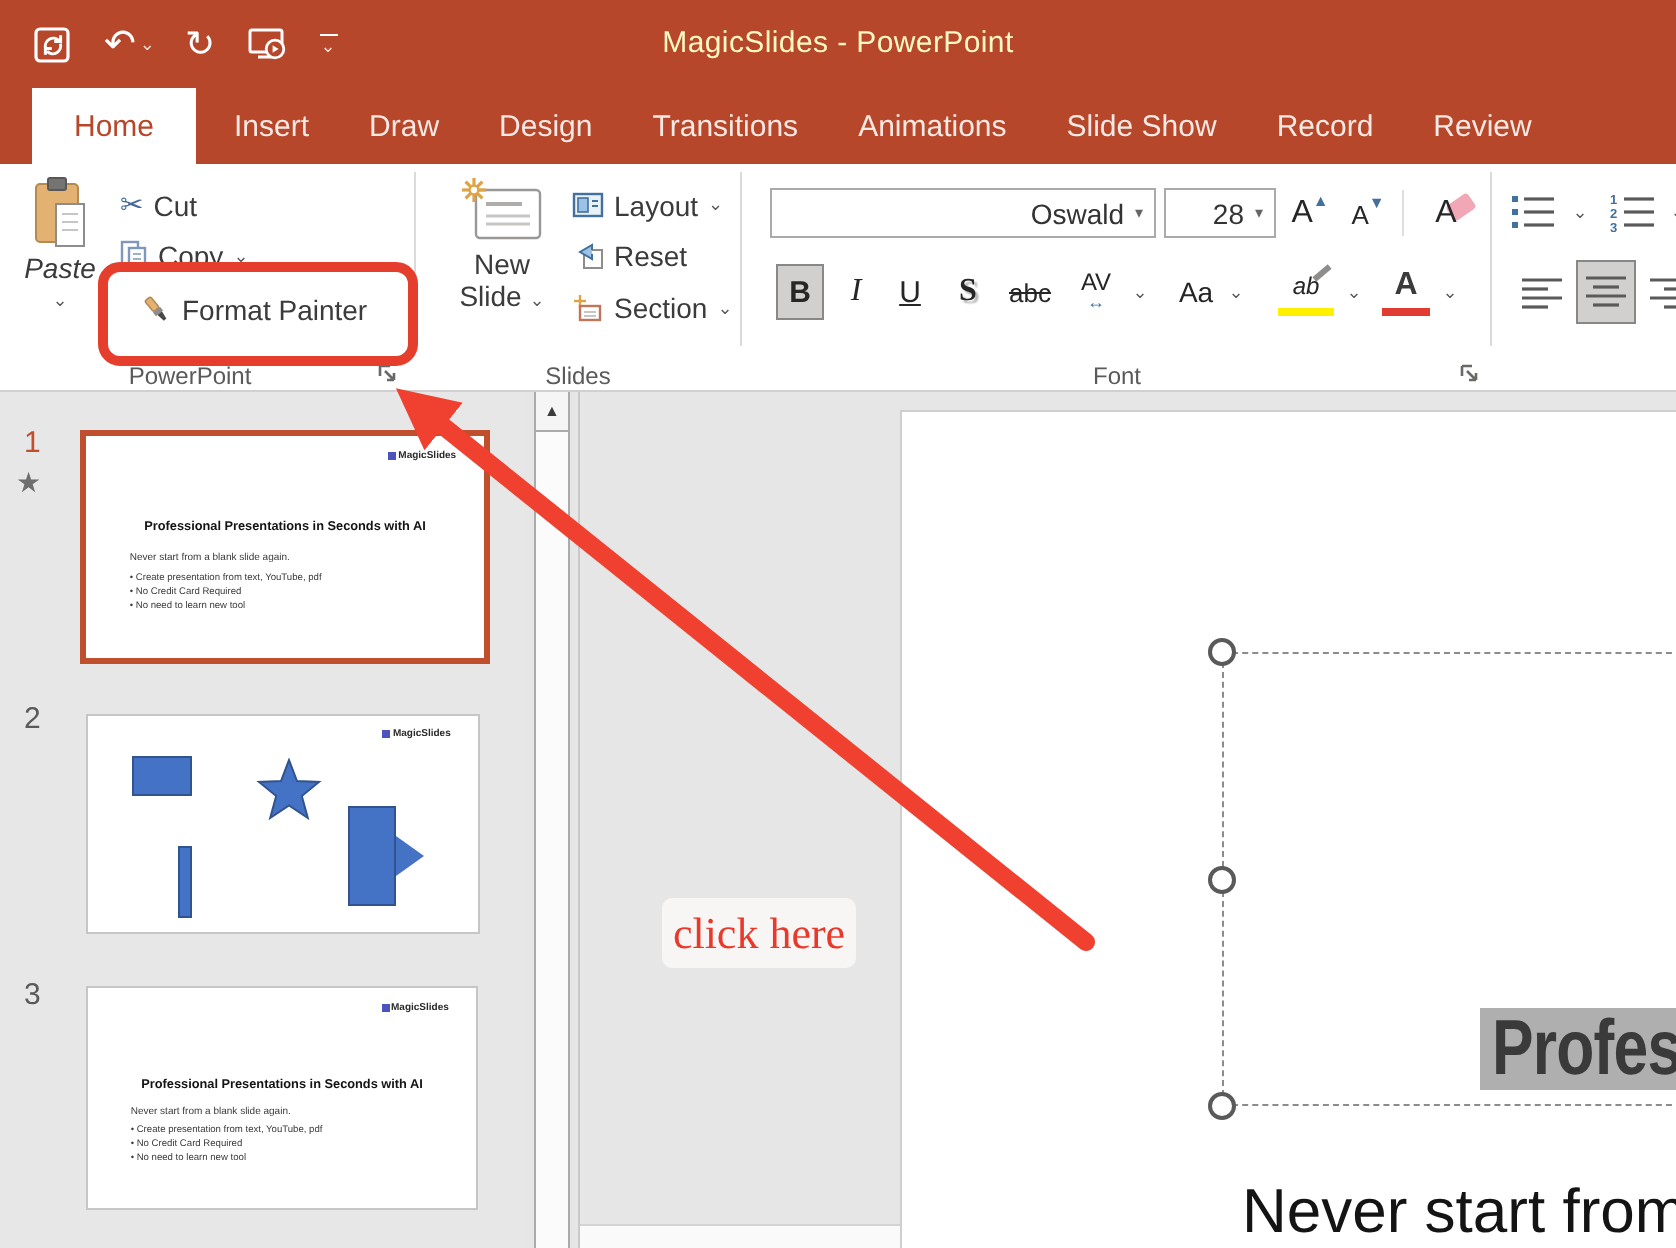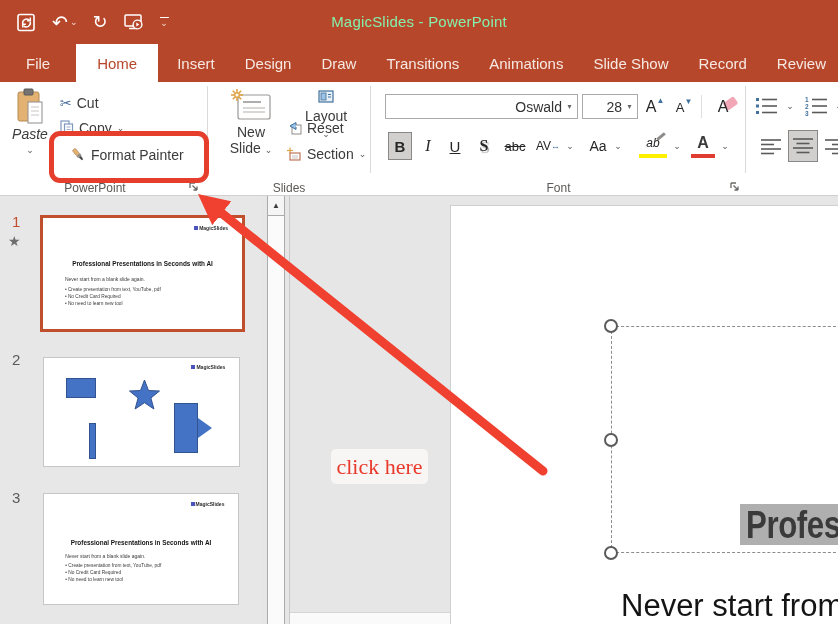--- a/index.html
+++ b/index.html
@@ -9,21 +9,21 @@
     background:#E6E6E6;-webkit-font-smoothing:antialiased;
   }
   
   .titlebar{position:absolute;left:0;top:0;width:838px;height:44px;background:#B7472A;color:#fff;}
   .qat{position:absolute;left:16px;top:9px;display:flex;align-items:center;gap:15px;height:26px;}
   .qat-btn{display:flex;align-items:center;gap:2px;color:#fff;}
   .glyph{font-size:19px;line-height:1;color:#fff;}
   .mini-chev{font-size:9px;color:#F3DED7;line-height:1;}
   .qat-custom{display:flex;flex-direction:column;align-items:center;gap:1px;}
   .qat-custom .bar{width:9px;border-top:1.5px solid #fff;}
-  .win-title{position:absolute;left:0;right:0;top:13px;text-align:center;font-size:15px;color:#86efac;letter-spacing:.2px;}
+  .win-title{position:absolute;left:0;right:0;top:13px;text-align:center;font-size:15px;color:#fef9c3;letter-spacing:.2px;}
   
   .tabrow{position:absolute;left:0;top:44px;width:838px;height:38px;background:#B7472A;display:flex;align-items:stretch;padding-left:8px;box-sizing:border-box;}
   .tab{display:flex;align-items:center;padding:0 15px;font-size:15px;color:#F6E9E4;cursor:default;white-space:nowrap;}
   .tab.active{background:#FFFFFF;color:#B7472A;}
   
   .ribbon{position:absolute;left:0;top:82px;width:838px;height:114px;background:#FFFFFF;border-bottom:1px solid #D2D0CE;box-sizing:border-box;}
   .vdiv{position:absolute;top:4px;bottom:22px;width:1px;background:#DCDAD8;}
   .grp{position:absolute;top:0;height:114px;}
   .grp-label{position:absolute;bottom:1px;left:0;width:100%;text-align:center;font-size:12px;color:#5C5A58;}
   .launcher{position:absolute;width:11px;height:11px;}
@@ -103,25 +103,24 @@
     </span>
     <span class="qat-custom">
         <span class="bar"></span>
         <span class="mini-chev">⌄</span>
       </span>
   </div>
   <div class="win-title">MagicSlides  -  PowerPoint</div>
 </div>
 
 <div class="tabrow">
-  <div class="tab" style="padding:0 18px;">File</div>
   <div class="tab active" style="padding:0 21px;margin-left:8px;">Home</div>
   <div class="tab" style="margin-left:4px;">Insert</div>
+  <div class="tab">Draw</div>
   <div class="tab">Design</div>
-  <div class="tab">Draw</div>
   <div class="tab">Transitions</div>
   <div class="tab">Animations</div>
   <div class="tab">Slide Show</div>
   <div class="tab">Record</div>
   <div class="tab">Review</div>
 
 </div>
 
 <div class="ribbon">
 
@@ -195,21 +194,21 @@
               <line x1="3.8" y1="2.8" x2="12.2" y2="11.2"></line>
               <line x1="12.2" y1="2.8" x2="3.8" y2="11.2"></line>
             </g>
             <circle cx="8" cy="7" r="2.2" fill="#fff" stroke="#DFA345" stroke-width="1.2"></circle>
           </svg>
       </span>
       <span>New</span>
       <span><span>Slide</span> <span class="chev">⌄</span></span>
     </div>
     <div style="position:absolute;left:78px;top:8px;">
-      <div class="rrow" style="height:25px;flex-direction:column;">
+      <div class="rrow" style="height:25px;">
         <span class="icon">
           <svg width="16" height="13" viewBox="0 0 16 13">
               <rect x="1" y="1" width="14" height="11" fill="#E8F0F8" stroke="#41719C" stroke-width="1.2"></rect>
               <rect x="3" y="3" width="5" height="7" fill="#9CC3E5" stroke="#41719C" stroke-width=".8"></rect>
               <line x1="10" y1="4.5" x2="13" y2="4.5" stroke="#41719C" stroke-width="1"></line>
               <line x1="10" y1="7" x2="13" y2="7" stroke="#41719C" stroke-width="1"></line>
             </svg>
         </span>
         <span>Layout</span>
         <span class="chev">⌄</span>
@@ -274,21 +273,21 @@
         </div>
       <div class="fbtn" style="left:72px;width:24px;text-decoration:underline;font-size:15px;">
           <span>U</span>
         </div>
       <div class="fbtn" style="left:101px;width:24px;font-family:'Liberation Serif',serif;font-weight:bold;font-size:16px;text-shadow:1.5px 1.5px 1px #B5B3B1;">
           <span>S</span>
         </div>
       <div class="fbtn" style="left:130px;width:28px;text-decoration:line-through;font-size:13px;">
           <span>abc</span>
         </div>
-      <div class="fbtn" style="left:162px;width:30px;font-size:12px;line-height:10px;">
+      <div class="fbtn" style="left:162px;width:30px;flex-direction:column;font-size:12px;line-height:10px;">
         <span>AV</span>
         <span style="color:#41719C;font-size:9px;">↔</span>
       </div>
       <div class="fbtn" style="left:193px;width:12px;font-size:9px;color:#5A5856;">⌄</div>
       <div class="fbtn" style="left:214px;width:26px;font-size:14px;">
           <span>Aa</span>
         </div>
       <div class="fbtn" style="left:241px;width:12px;font-size:9px;color:#5A5856;">⌄</div>
       <div class="fbtn" style="left:266px;width:32px;font-size:12px;">
         <span style="position:relative;top:-3px;font-style:italic;">ab</span>

